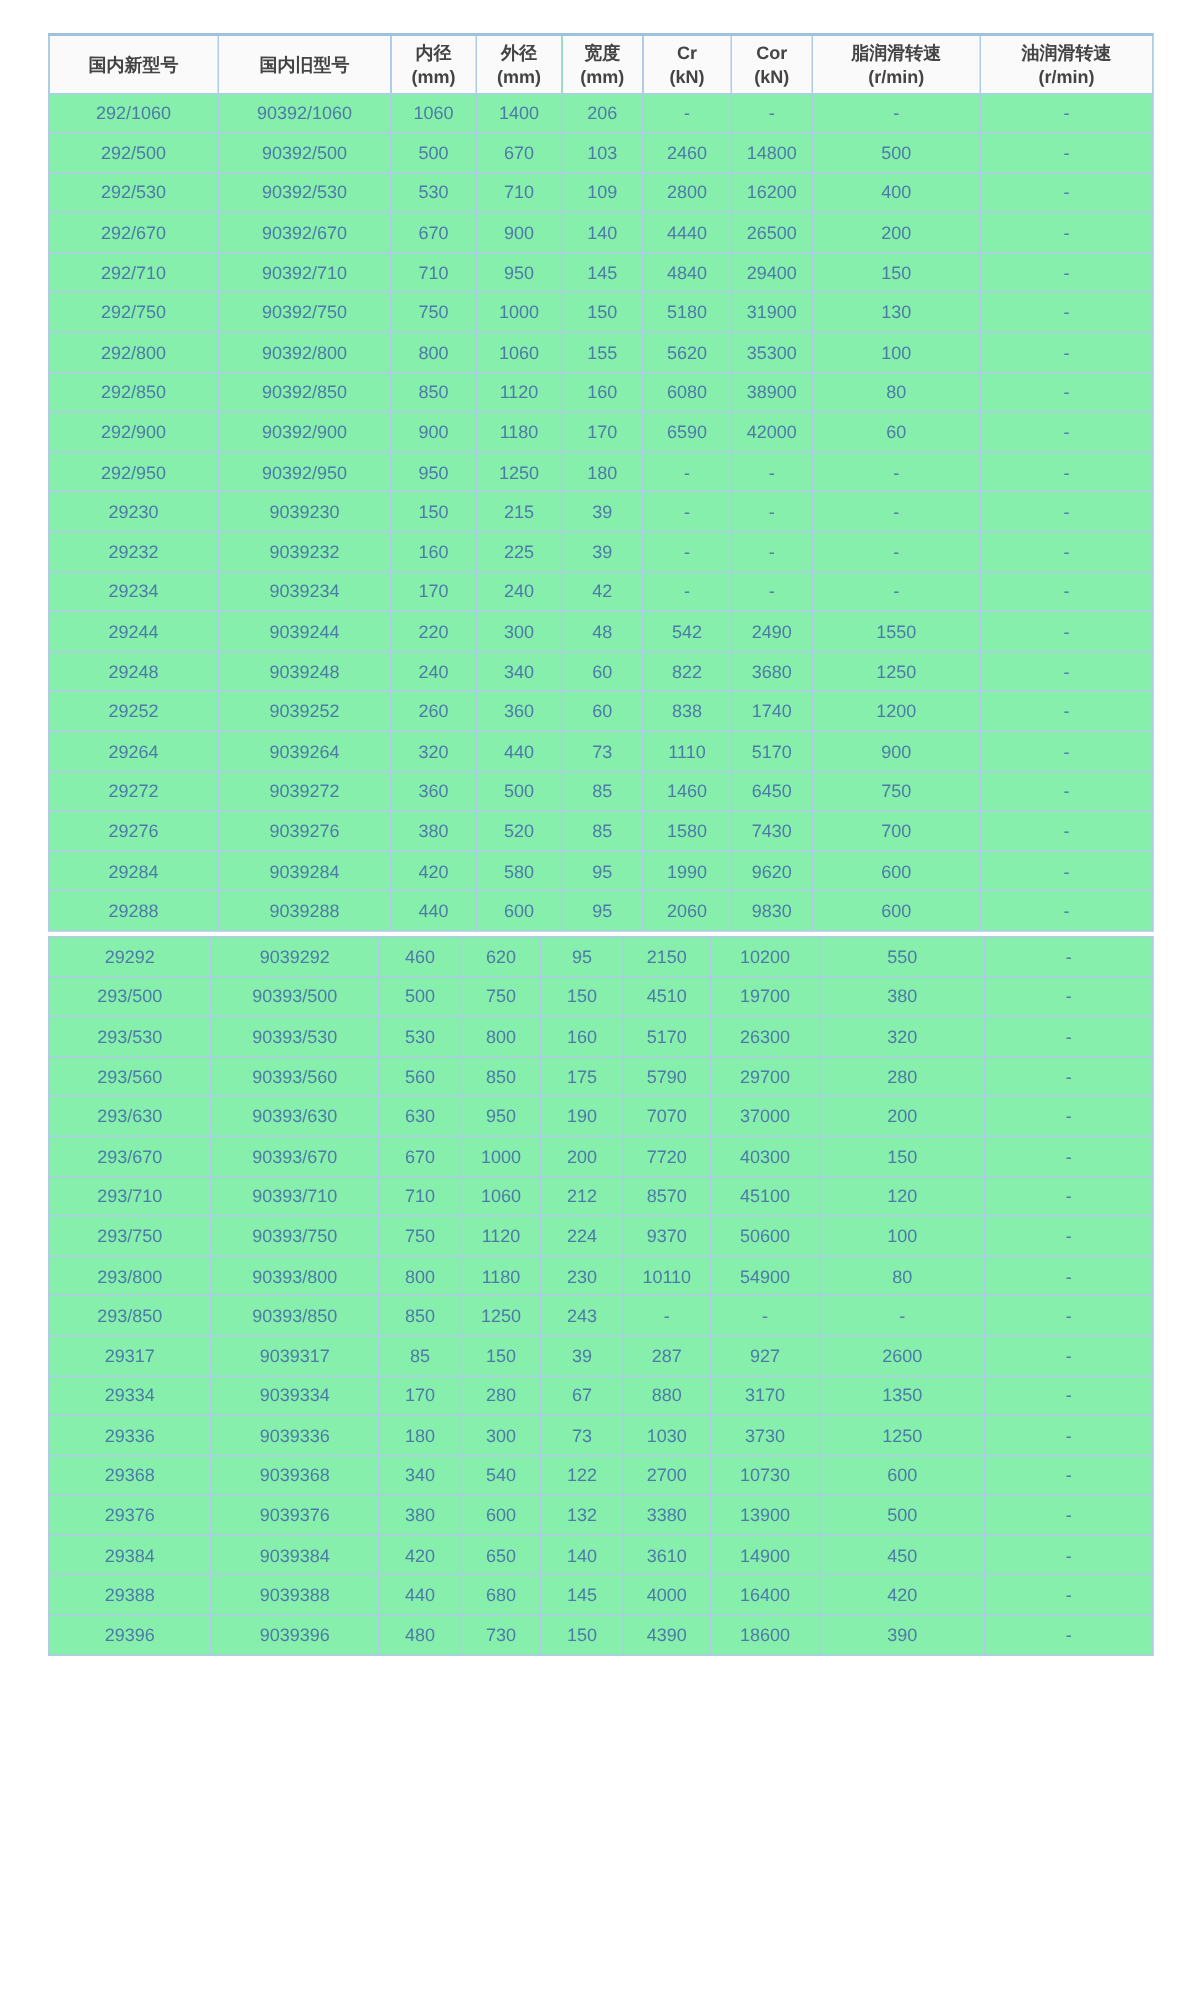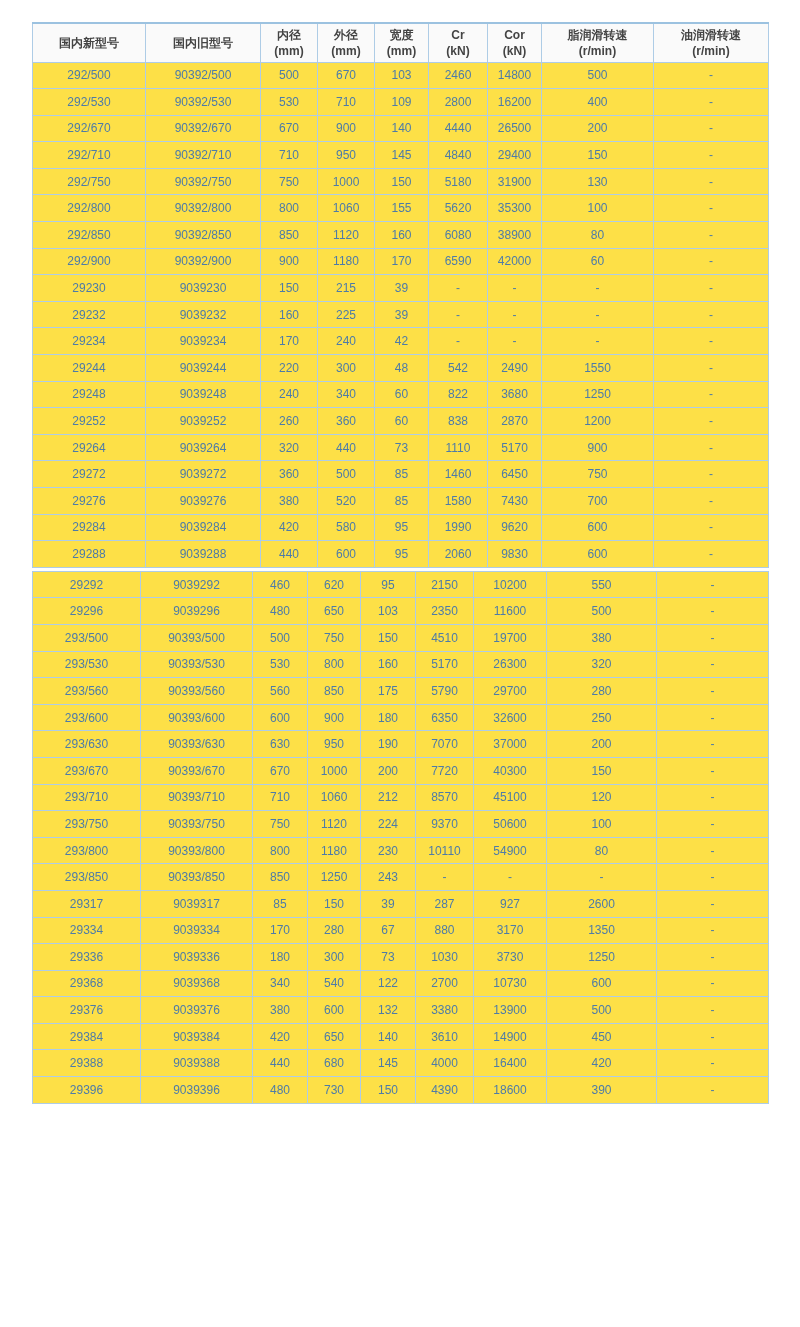--- a/index.html
+++ b/index.html
@@ -15,21 +15,21 @@
   .tbl-wrap {
     position: absolute;
     left: 32px;
     top: 22px;
     width: 736px;
   }
   table.spec {
     border-collapse: collapse;
     table-layout: fixed;
     width: 736px;
-    background: #fde047;
+    background: #86efac;
   }
   table.spec th, table.spec td {
     border: 1px solid #aecce6;
     text-align: center;
     vertical-align: middle;
     padding: 0 2px;
     overflow: hidden;
     white-space: nowrap;
   }
   table.spec th {
@@ -100,20 +100,31 @@
               <div>(r/min)</div>
             </th>
             <th>
               <div>油润滑转速</div>
               <div>(r/min)</div>
             </th>
           </tr>
       </thead>
       <tbody>
           <tr>
+            <td>292/1060</td>
+            <td>90392/1060</td>
+            <td>1060</td>
+            <td>1400</td>
+            <td>206</td>
+            <td>-</td>
+            <td>-</td>
+            <td>-</td>
+            <td>-</td>
+          </tr>
+          <tr>
             <td>292/500</td>
             <td>90392/500</td>
             <td>500</td>
             <td>670</td>
             <td>103</td>
             <td>2460</td>
             <td>14800</td>
             <td>500</td>
             <td>-</td>
           </tr>
@@ -188,20 +199,31 @@
             <td>90392/900</td>
             <td>900</td>
             <td>1180</td>
             <td>170</td>
             <td>6590</td>
             <td>42000</td>
             <td>60</td>
             <td>-</td>
           </tr>
           <tr>
+            <td>292/950</td>
+            <td>90392/950</td>
+            <td>950</td>
+            <td>1250</td>
+            <td>180</td>
+            <td>-</td>
+            <td>-</td>
+            <td>-</td>
+            <td>-</td>
+          </tr>
+          <tr>
             <td>29230</td>
             <td>9039230</td>
             <td>150</td>
             <td>215</td>
             <td>39</td>
             <td>-</td>
             <td>-</td>
             <td>-</td>
             <td>-</td>
           </tr>
@@ -249,21 +271,21 @@
             <td>1250</td>
             <td>-</td>
           </tr>
           <tr>
             <td>29252</td>
             <td>9039252</td>
             <td>260</td>
             <td>360</td>
             <td>60</td>
             <td>838</td>
-            <td>2870</td>
+            <td>1740</td>
             <td>1200</td>
             <td>-</td>
           </tr>
           <tr>
             <td>29264</td>
             <td>9039264</td>
             <td>320</td>
             <td>440</td>
             <td>73</td>
             <td>1110</td>
@@ -336,31 +358,20 @@
             <td>9039292</td>
             <td>460</td>
             <td>620</td>
             <td>95</td>
             <td>2150</td>
             <td>10200</td>
             <td>550</td>
             <td>-</td>
           </tr>
           <tr>
-            <td>29296</td>
-            <td>9039296</td>
-            <td>480</td>
-            <td>650</td>
-            <td>103</td>
-            <td>2350</td>
-            <td>11600</td>
-            <td>500</td>
-            <td>-</td>
-          </tr>
-          <tr>
             <td>293/500</td>
             <td>90393/500</td>
             <td>500</td>
             <td>750</td>
             <td>150</td>
             <td>4510</td>
             <td>19700</td>
             <td>380</td>
             <td>-</td>
           </tr>
@@ -380,31 +391,20 @@
             <td>90393/560</td>
             <td>560</td>
             <td>850</td>
             <td>175</td>
             <td>5790</td>
             <td>29700</td>
             <td>280</td>
             <td>-</td>
           </tr>
           <tr>
-            <td>293/600</td>
-            <td>90393/600</td>
-            <td>600</td>
-            <td>900</td>
-            <td>180</td>
-            <td>6350</td>
-            <td>32600</td>
-            <td>250</td>
-            <td>-</td>
-          </tr>
-          <tr>
             <td>293/630</td>
             <td>90393/630</td>
             <td>630</td>
             <td>950</td>
             <td>190</td>
             <td>7070</td>
             <td>37000</td>
             <td>200</td>
             <td>-</td>
           </tr>

